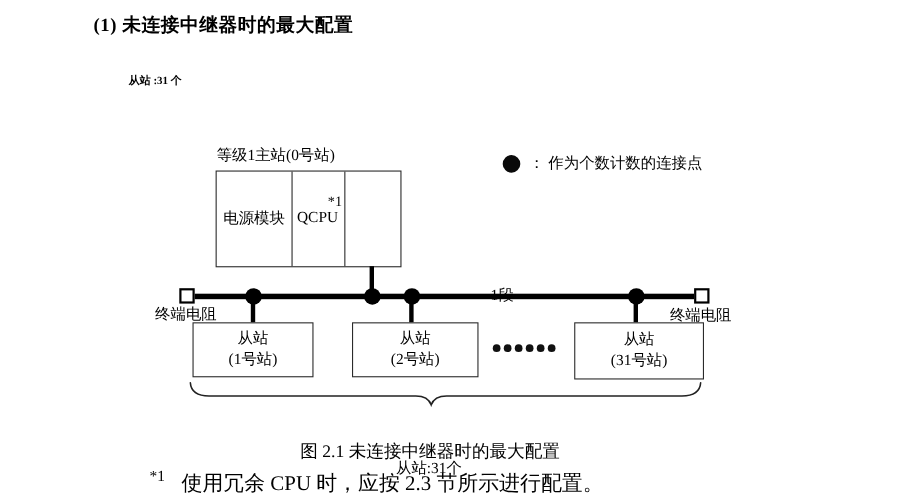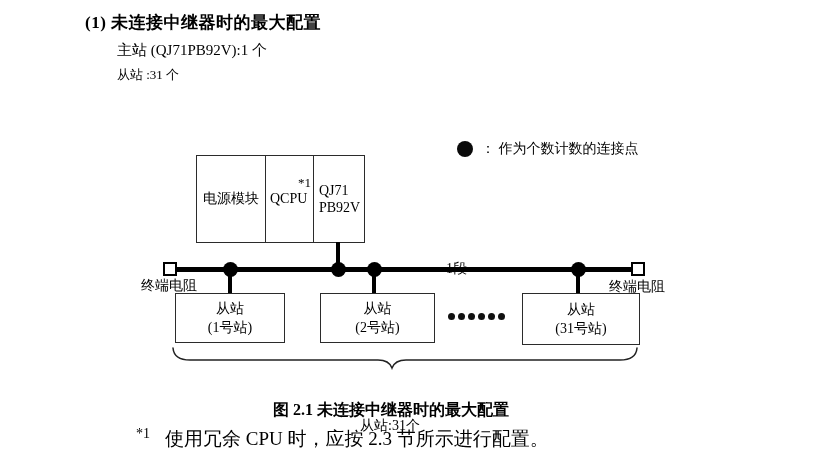--- a/index.html
+++ b/index.html
@@ -7,21 +7,21 @@
     position:relative;
     width:821px; height:457px;
     background:#ffffff;
     color:#000;
     font-family:"Liberation Serif","DejaVu Serif",serif;
     overflow:hidden;
   }
   .abs { position:absolute; }
   .title { left:85px; top:11px; font-size:17px; font-weight:bold; letter-spacing:0.5px; }
   .spec1 { left:117px; top:41px; font-size:15px; }
-  .spec2 { left:117px; top:66px; font-size:13px; }
+  .spec2 { left:117px; top:66px; font-size:10px;font-weight:bold; }
 
   .master-label { left:197px; top:132px; font-size:14px; }
   .master-box {
     left:196px; top:155px; width:169px; height:88px;
     border:1.5px solid #2b2b2b; box-sizing:border-box;
     display:flex; background:#fff;
   }
   .cell-power {
     width:69px; border-right:1.5px solid #2b2b2b; box-sizing:border-box;
     display:flex; align-items:center; justify-content:center; font-size:14px;
@@ -68,42 +68,38 @@
   .slave-1  { left:175px; top:293px; width:110px; height:50px; }
   .slave-2  { left:320px; top:293px; width:115px; height:50px; }
   .slave-31 { left:522px; top:293px; width:118px; height:52px; }
 
   .ellipsis { left:448px; top:313px; display:flex; gap:3px; }
   .ellipsis span { width:7px; height:7px; background:#111; border-radius:50%; display:block; }
 
   .brace-svg { left:172px; top:347px; }
   .brace-label { left:360px; top:373px; font-size:14px;margin-top:44px; }
 
-  .caption { left:273px; top:400px; font-size:16px; font-weight:bold; }
+  .caption { left:273px; top:400px; font-size:16px; font-weight:normal; }
   .fn-marker { left:136px; top:426px; font-size:14px; }
   .fn-text { left:165px; top:426px; font-size:19px; }
 </style>
 </head>
 <body>
 
 <div class="page">
 
   <div class="abs title">(1) 未连接中继器时的最大配置</div>
-  <div class="abs spec1">主站 (QJ71PB92V):1 个</div>
   <div class="abs spec2">从站 :31 个</div>
 
+  <div class="abs master-label">等级1主站(0号站)</div>
   <div class="abs master-box">
     <div class="cell-power">电源模块</div>
     <div class="cell-cpu">
       <span>QCPU</span>
       <span class="cpu-note">*1</span>
-    </div>
-    <div class="cell-pb">
-      <span>QJ71</span>
-      <span>PB92V</span>
     </div>
   </div>
 
   <div class="abs legend-dot"></div>
   <div class="abs legend-text">：  作为个数计数的连接点</div>
 
   <div class="abs segment-label">1段</div>
   <div class="abs bus-line"></div>
   <div class="abs term-sq left"></div>
   <div class="abs term-sq right"></div>

